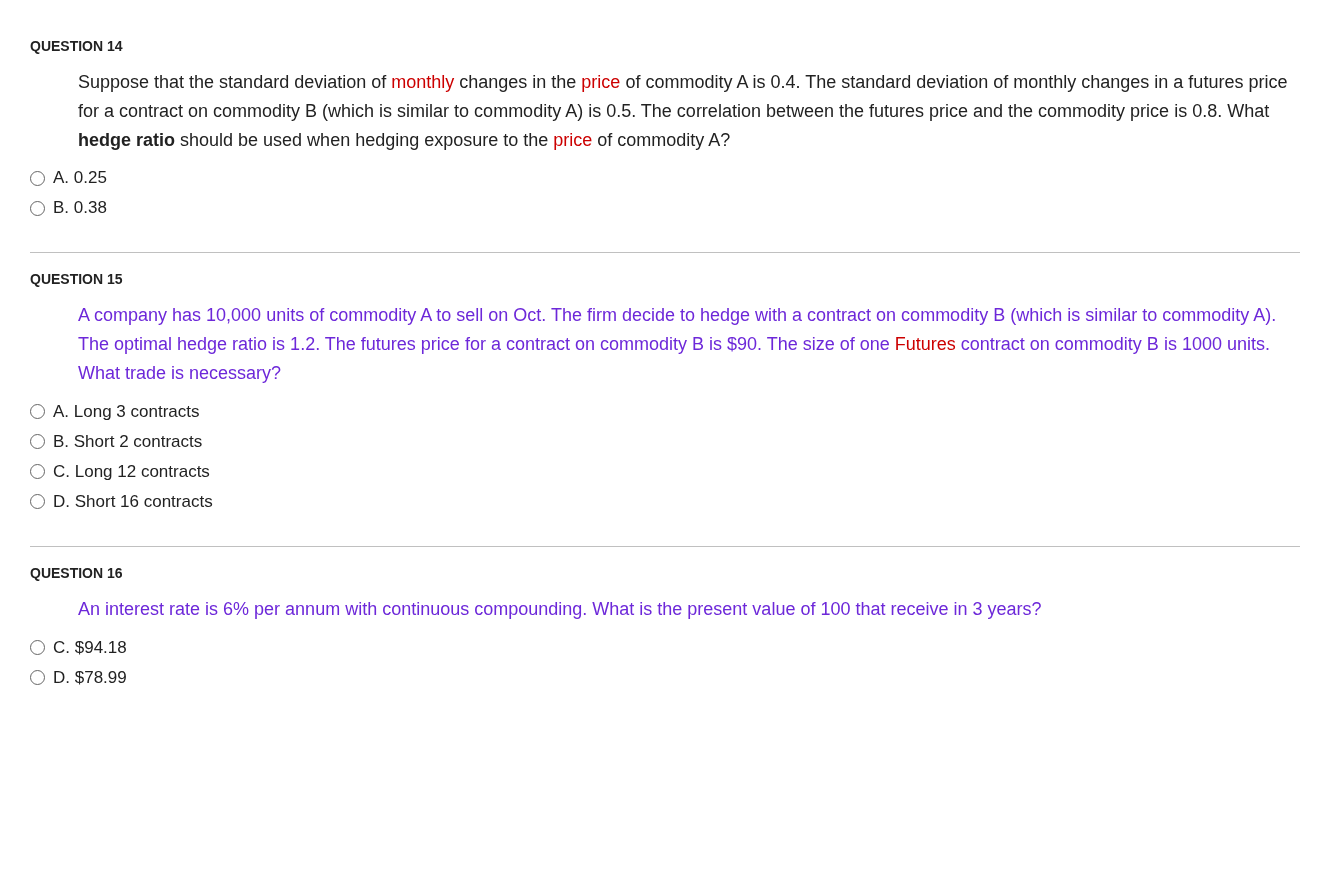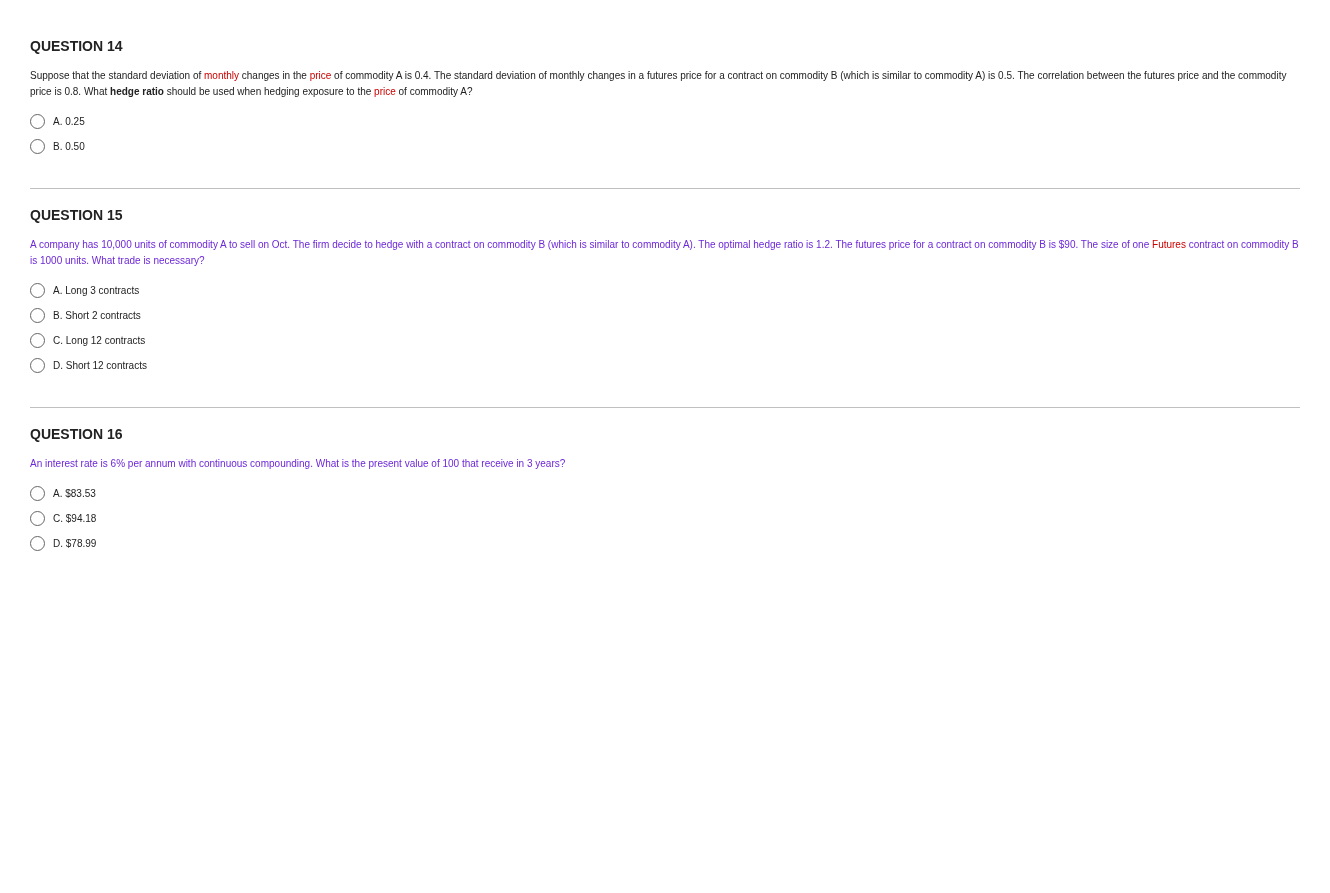--- a/index.html
+++ b/index.html
@@ -24,24 +24,25 @@
     }
 
     .question-title {
       font-weight: bold;
       font-size: 14px;
       margin-bottom: 14px;
       color: #222;
     }
 
     .question-text {
-      font-size: 10px;
+      font-size: 18px;
       line-height: 1.6;
       margin-bottom: 14px;
       color: #222;
+      margin-left: 48px;
     }
 
     .question-text .highlight-red {
       color: #c00;
     }
 
     .question-text .highlight-blue {
       color: #6d28d9;
     }
 
@@ -52,21 +53,21 @@
     .options {
       list-style: none;
       padding: 0;
       margin: 0;
     }
 
     .options li {
       display: flex;
       align-items: center;
       margin-bottom: 10px;
-      font-size: 10px;
+      font-size: 17px;
       color: #222;
     }
 
     .options li .radio-circle {
       width: 15px;
       height: 15px;
       border-radius: 50%;
       border: 1px solid #666;
       display: inline-block;
       margin-right: 8px;
@@ -88,21 +89,21 @@
     contract on commodity B (which is similar to commodity A) is 0.5. The correlation between the futures price and the commodity price is 0.8. What <strong>hedge ratio</strong>
     should be used when hedging exposure to the <span class="highlight-red">price</span> of commodity A?
   </p>
   <ul class="options">
     <li>
       <span class="radio-circle"></span>
       <span class="option-label">A. 0.25</span>
     </li>
     <li>
       <span class="radio-circle"></span>
-      <span class="option-label">B. 0.50</span>
+      <span class="option-label">B. 0.38</span>
     </li>
   </ul>
 </div>
 
 <div class="question-block">
   <div class="question-title">QUESTION 15</div>
   <p class="question-text">
     <span class="highlight-blue">A company has 10,000 units of commodity A to sell on Oct. The firm decide to hedge with a contract on commodity B (which is similar to commodity A). The optimal
     hedge ratio is 1.2. The futures price for a contract on commodity B is $90. The size of one </span><span class="highlight-red">Futures</span><span class="highlight-blue"> contract on commodity B is 1000 units. What trade is necessary?</span>
   </p>
@@ -114,37 +115,33 @@
     <li>
       <span class="radio-circle"></span>
       <span class="option-label">B. Short 2 contracts</span>
     </li>
     <li>
       <span class="radio-circle"></span>
       <span class="option-label">C. Long 12 contracts</span>
     </li>
     <li>
       <span class="radio-circle"></span>
-      <span class="option-label">D. Short 12 contracts</span>
+      <span class="option-label">D. Short 16 contracts</span>
     </li>
   </ul>
 </div>
 
 <div class="question-block" style="border-bottom: none;">
   <div class="question-title">QUESTION 16</div>
   <p class="question-text">
     <span class="highlight-blue">An interest rate is 6% per annum with continuous compounding. What is the present value of 100 that receive in 3 years?</span>
   </p>
   <ul class="options">
     <li>
       <span class="radio-circle"></span>
-      <span class="option-label">A. $83.53</span>
-    </li>
-    <li>
-      <span class="radio-circle"></span>
       <span class="option-label">C. $94.18</span>
     </li>
     <li>
       <span class="radio-circle"></span>
       <span class="option-label">D. $78.99</span>
     </li>
   </ul>
 </div>
 
 </body></html>

